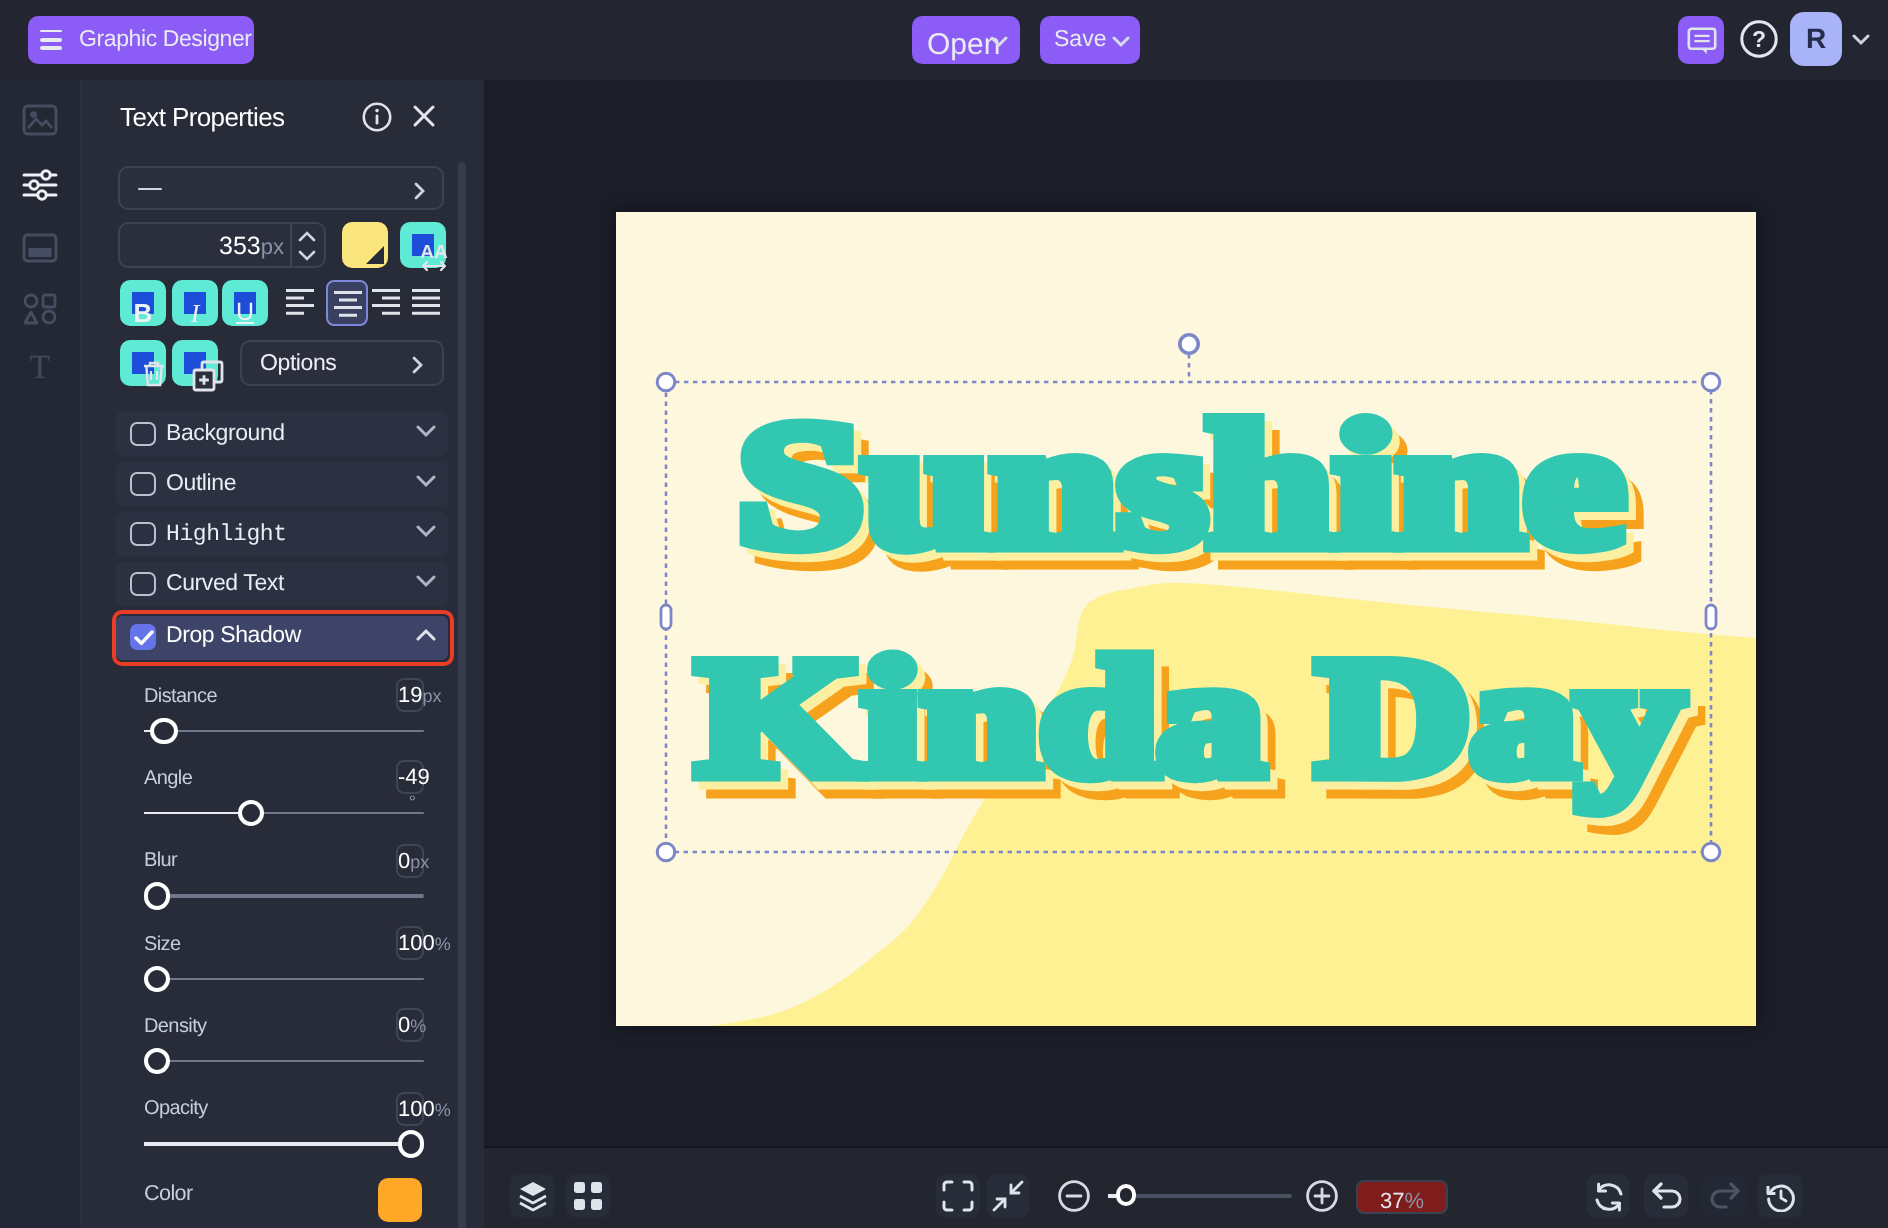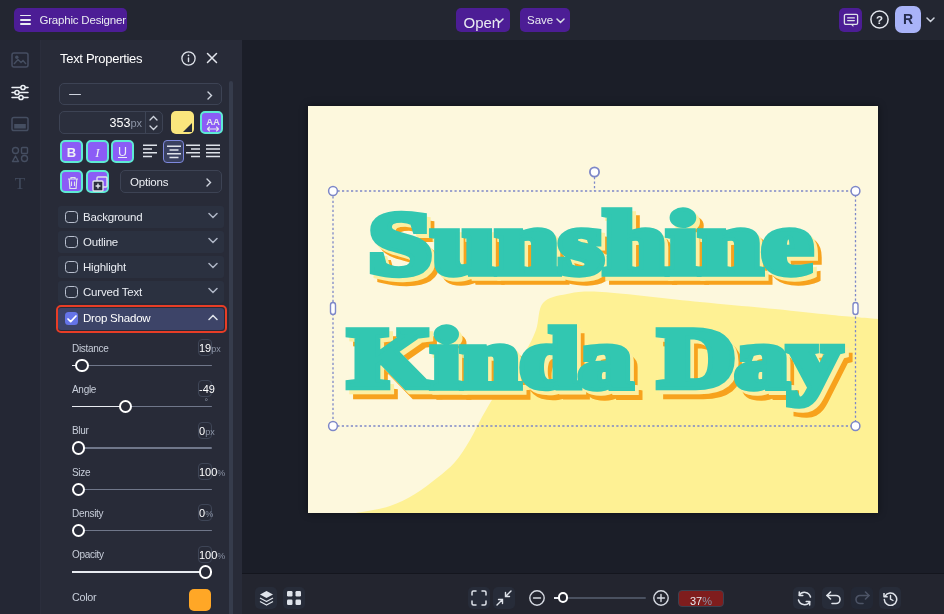--- a/index.html
+++ b/index.html
@@ -2,39 +2,39 @@
 <html><head>
 <meta charset="utf-8">
 <style>
   * { margin:0; padding:0; box-sizing:border-box; }
   html,body { width:944px; height:614px; overflow:hidden; }
   body { font-family:"Liberation Sans", sans-serif; background:#232631; position:relative; }
   .abs { position:absolute; }
 
   
   #topbar { left:0; top:0; width:944px; height:40px; background:#232631; }
-  .tbtn { position:absolute; background:#4c1d95; border-radius:5px; color:#e9ebf1; }
+  .tbtn { position:absolute; background:#8b5cf6; border-radius:5px; color:#e9ebf1; }
   #menubtn { left:14px; top:8px; width:113px; height:24px; }
   #menubtn .burger { position:absolute; left:6px; top:6.5px; width:11px; height:11px; }
   #menubtn .burger div { height:1.8px; background:#e9ebf1; border-radius:1px; margin-bottom:2.6px; }
   #menubtn .label { position:absolute; left:25.5px; top:4.5px; font-size:11.5px; letter-spacing:-0.2px; color:#e9ebf1; white-space:nowrap; top:5.5px; left:25.5px; position:absolute;}
   #openbtn { left:456px; top:8px; width:54px; height:24px; font-size:15px; }
   #savebtn { left:520px; top:8px; width:50px; height:24px; font-size:11.5px; }
   .tbtn .txt { position:absolute; left:10px; top:5.5px; }
   #chatbtn { left:839px; top:8px; width:23px; height:24px; }
   #avatar { left:895px; top:6px; width:26px; height:27px; background:#a9b3f8; border-radius:7px; color:#252c4e; font-weight:bold; font-size:14px; text-align:center; line-height:27px; }
 
   
   #rail { left:0; top:40px; width:41px; height:574px; background:#242734; border-right:1px solid #2b2e3c; }
 
   
   #panel { left:41px; top:40px; width:201px; height:574px; background:#282b38; }
   #ptitle { left:19px; top:11px; font-size:13px; font-weight:normal; color:#fff; letter-spacing:-0.3px; }
   .field { position:absolute; border:1px solid #3d4354; border-radius:5px; background:#2b2f3d; }
-  .btn { position:absolute; border:2px solid #5eead4; border-radius:5px; background:#8b5cf6; }
+  .btn { position:absolute; border:6px solid #5eead4; border-radius:5px; background:#1d4ed8; }
   #scrollbar { left:188px; top:41px; width:4px; height:540px; background:#363c4c; border-radius:2px; }
 
   
   .crow { position:absolute; left:17px; width:166px; height:22px; background:#2b3140; border-radius:3px; }
   .crow .cb { position:absolute; left:7px; top:4.75px; width:12.5px; height:12.5px; border:1.6px solid #b9c0cf; border-radius:3.5px; }
   .crow .lb { position:absolute; left:25px; top:4.5px; font-size:11.5px; letter-spacing:-0.2px; color:#e9ecf2; }
   .crow svg.cv { position:absolute; right:6px; top:6px; }
 
   
   .sg { position:absolute; left:31px; width:140px; }
@@ -216,21 +216,21 @@
         <path d="M1 1.5l4 4 4-4" fill="none" stroke="#aeb5c4" stroke-width="1.5" stroke-linecap="round"></path>
       </svg>
     </div>
   <div class="crow" style="top:191px;">
       <div class="cb"></div>
       <div class="lb">Outline</div>
     <svg class="cv" width="10" height="7" viewBox="0 0 10 7">
         <path d="M1 1.5l4 4 4-4" fill="none" stroke="#aeb5c4" stroke-width="1.5" stroke-linecap="round"></path>
       </svg>
     </div>
-  <div class="crow" style="top:216px;">
+  <div class="crow" style="top:216px;font-family:Liberation Mono, monospace;">
       <div class="cb"></div>
       <div class="lb">Highlight</div>
     <svg class="cv" width="10" height="7" viewBox="0 0 10 7">
         <path d="M1 1.5l4 4 4-4" fill="none" stroke="#aeb5c4" stroke-width="1.5" stroke-linecap="round"></path>
       </svg>
     </div>
   <div class="crow" style="top:241px;">
       <div class="cb"></div>
       <div class="lb">Curved Text</div>
     <svg class="cv" width="10" height="7" viewBox="0 0 10 7">

